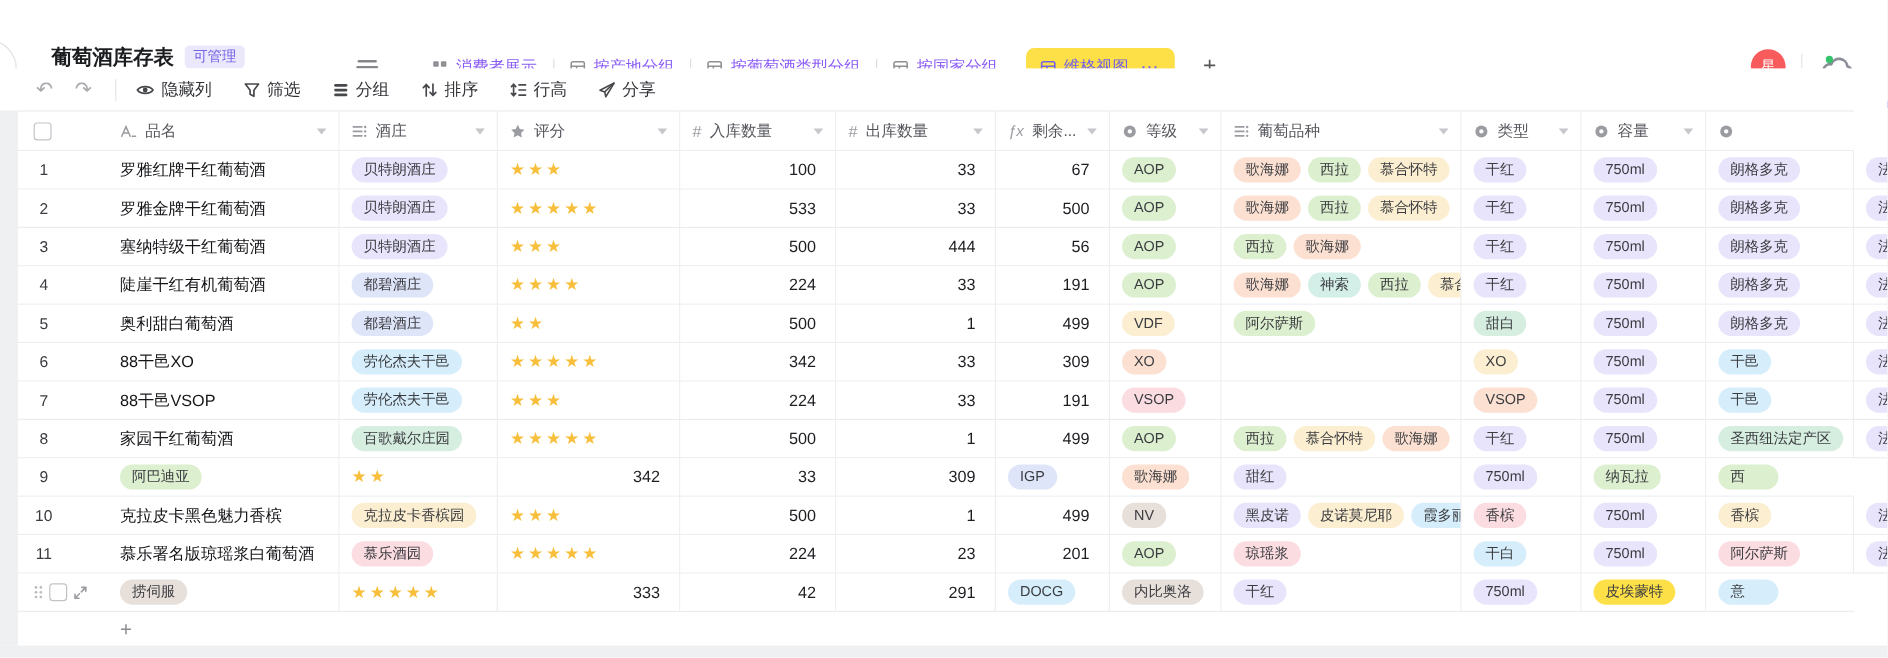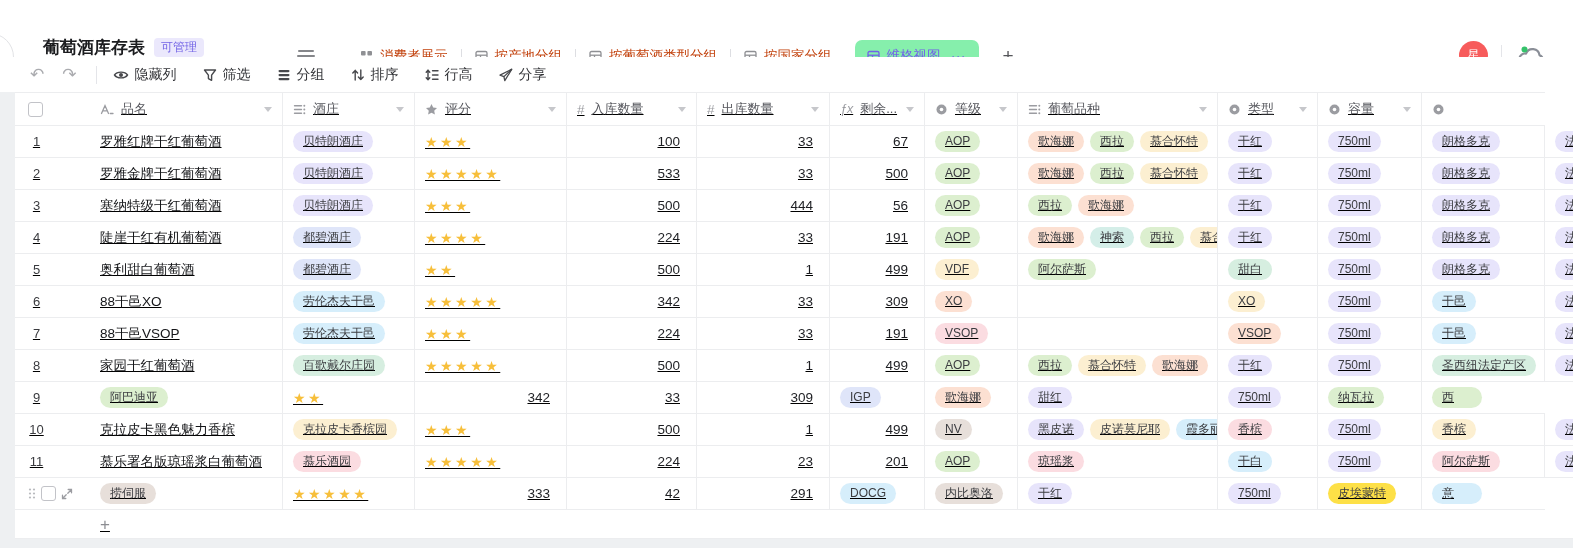--- a/index.html
+++ b/index.html
@@ -7,37 +7,37 @@
        font-family:"Liberation Sans","DejaVu Sans",sans-serif;}
   
   .topbar{position:absolute;left:0;top:0;width:100%;height:56px;background:#fff;border-bottom:6px solid #6d28d9;margin-top:28px;}
   .cover-circle{position:absolute;left:-34px;top:5px;width:46px;height:46px;border-radius:50%;border:1px solid #e2e3e6;background:#fff;}
   .title-row{position:absolute;left:43px;top:8px;display:flex;align-items:center;gap:9px;}
   .title{font-size:17px;font-weight:700;color:#1b1c1f;}
   .badge{background:#ebe8fc;color:#7465e6;font-size:12px;padding:2px 7px;border-radius:4px;line-height:1.3;}
   .subtitle-row{position:absolute;left:20px;top:34px;display:flex;align-items:center;gap:6px;color:#9fa1a7;font-size:12px;}
   .hamburger{position:absolute;left:296px;top:20px;cursor:pointer;}
   .tabs{position:absolute;left:347px;top:0;height:56px;display:flex;align-items:center;}
-  .tab{display:flex;align-items:center;gap:7px;padding:0 13px;font-size:13.5px;color:#c2410c;cursor:pointer;white-space:nowrap;}
+  .tab{display:flex;align-items:center;gap:7px;padding:0 13px;font-size:13.5px;color:#8b5cf6;cursor:pointer;white-space:nowrap;}
   .tab-divider{width:1px;height:14px;background:#dddee2;flex:none;}
-  .tab.active{background:#86efac;border-radius:7px;padding:7px 12px;color:#7262e8;margin-left:10px;}
+  .tab.active{background:#fde047;border-radius:7px;padding:7px 12px;color:#7262e8;margin-left:10px;}
   .tab-more{color:#7262e8;font-size:15px;margin-left:3px;letter-spacing:1px;line-height:1;}
   .add-tab{margin-left:16px;font-size:19px;color:#55565a;cursor:pointer;padding:0 8px;}
   .topbar-right{position:absolute;right:24px;top:13px;display:flex;align-items:center;gap:13px;}
   .avatar{width:29px;height:29px;border-radius:50%;background:#f75b5b;color:#fff;font-size:12px;display:flex;align-items:center;justify-content:center;cursor:pointer;}
   .vdiv{width:1px;height:22px;background:#e4e5e9;}
   
   .toolbar{position:absolute;left:0;top:57px;width:100%;height:35px;display:flex;align-items:center;padding-left:21px;box-sizing:border-box;background:#fff;}
   .tb-undo{font-size:17px;color:#aaabaf;padding:0 9px;cursor:pointer;line-height:1;}
   .tb-div{width:1px;height:18px;background:#e4e5e9;margin:0 16px 0 10px;}
   .tb-btn{display:flex;align-items:center;gap:6px;font-size:14px;color:#323337;margin-right:26px;cursor:pointer;white-space:nowrap;}
   
   .left-gutter{position:absolute;left:0;top:92px;width:15px;height:446px;background:#eef0f2;}
   .bottom-strip{position:absolute;left:0;top:538px;width:100%;height:10px;background:#eef0f2;}
-  .table{position:absolute;left:15px;top:92px;width:1558px;text-decoration:underline;}
+  .table{position:absolute;left:15px;top:92px;width:1558px;}
   .grid{display:grid;grid-template-columns:75px 193px 132px 152px 130px 133px 95px 93px 200px 100px 104px 123px 28px;}
   .c{display:flex;align-items:center;height:32px;box-sizing:border-box;padding:0 10px;
      border-right:1px solid #ecedef;border-bottom:1px solid #ecedef;overflow:hidden;background:#fff;}
   .grid .c:first-child{border-right:none;padding:0 0 0 13px;gap:5px;}
   .grid .c:last-child{border-right:none;padding:0 0 0 10px;}
   .thead .c{height:34px;border-top:1px solid #ecedef;color:#55565c;font-size:13px;gap:7px;}
   .th-label{white-space:nowrap;}
   .caret{margin-left:auto;width:0;height:0;border-left:4.5px solid transparent;border-right:4.5px solid transparent;border-top:5.5px solid #c6c7cb;flex:none;}
   .cb{width:13px;height:13px;border:1.5px solid #c2c3c8;border-radius:3px;background:#fff;flex:none;cursor:pointer;}
   .rownum{font-size:13px;color:#3a3b3f;min-width:17px;text-align:center;}

